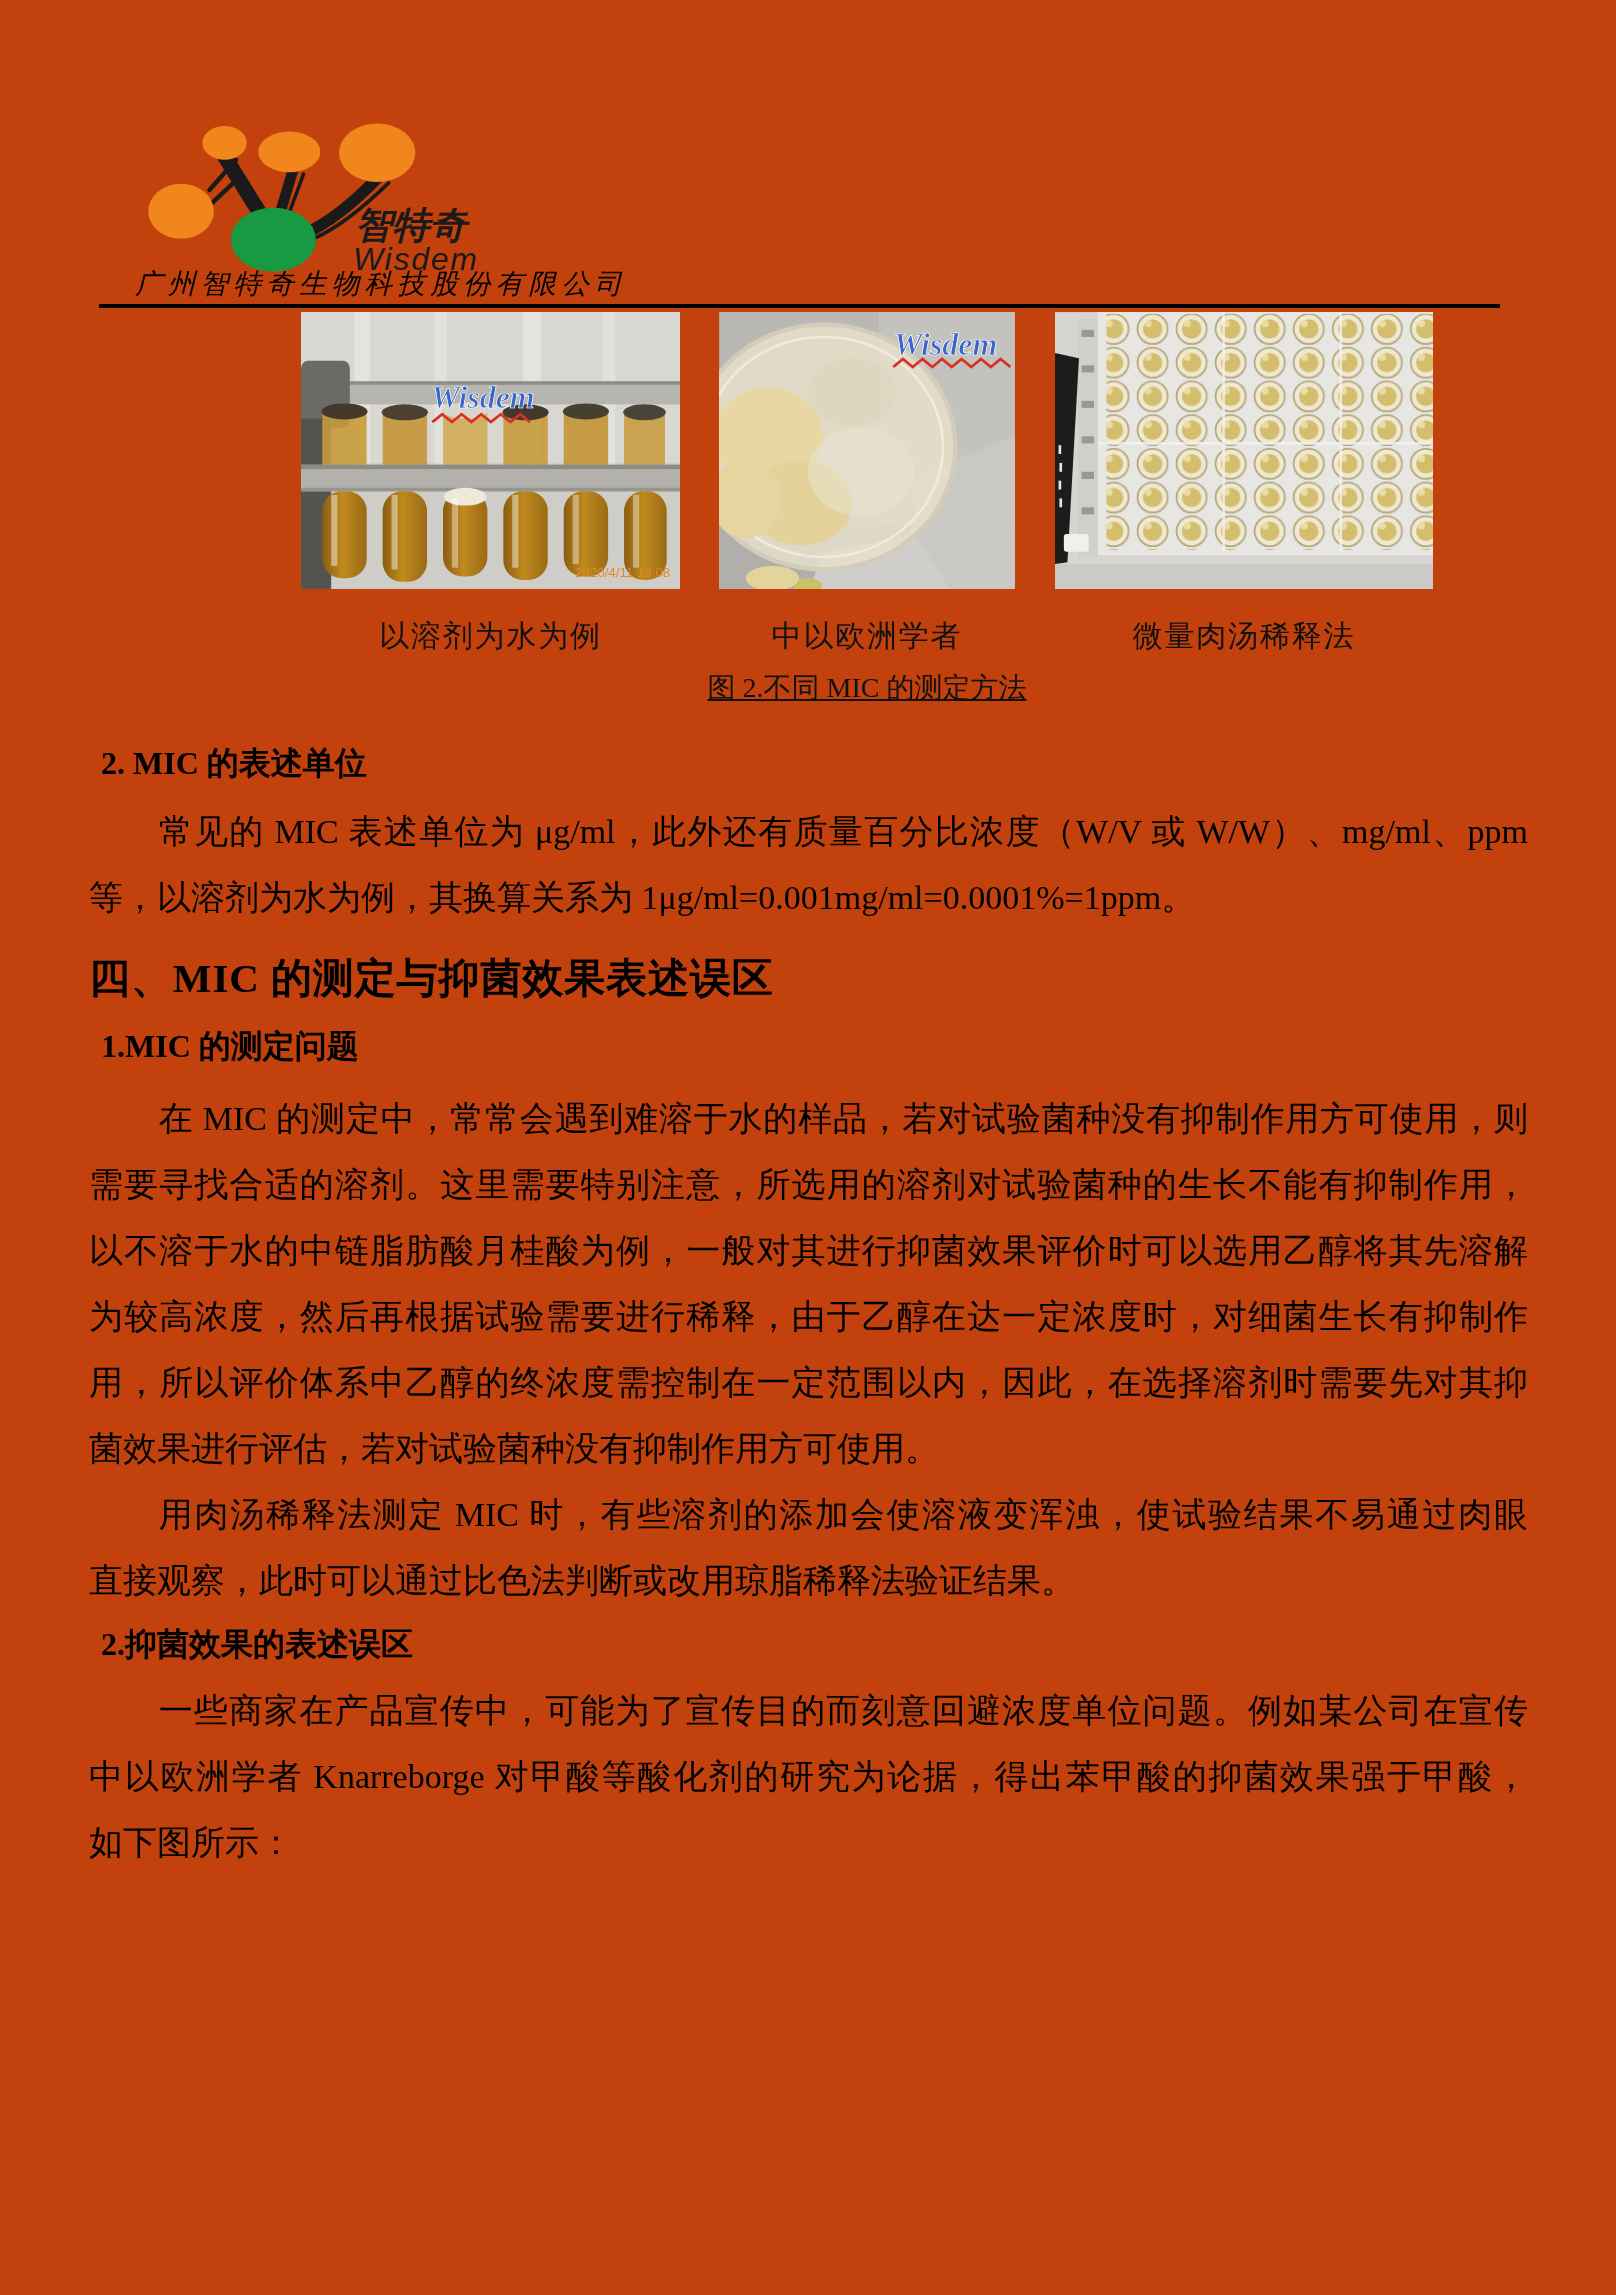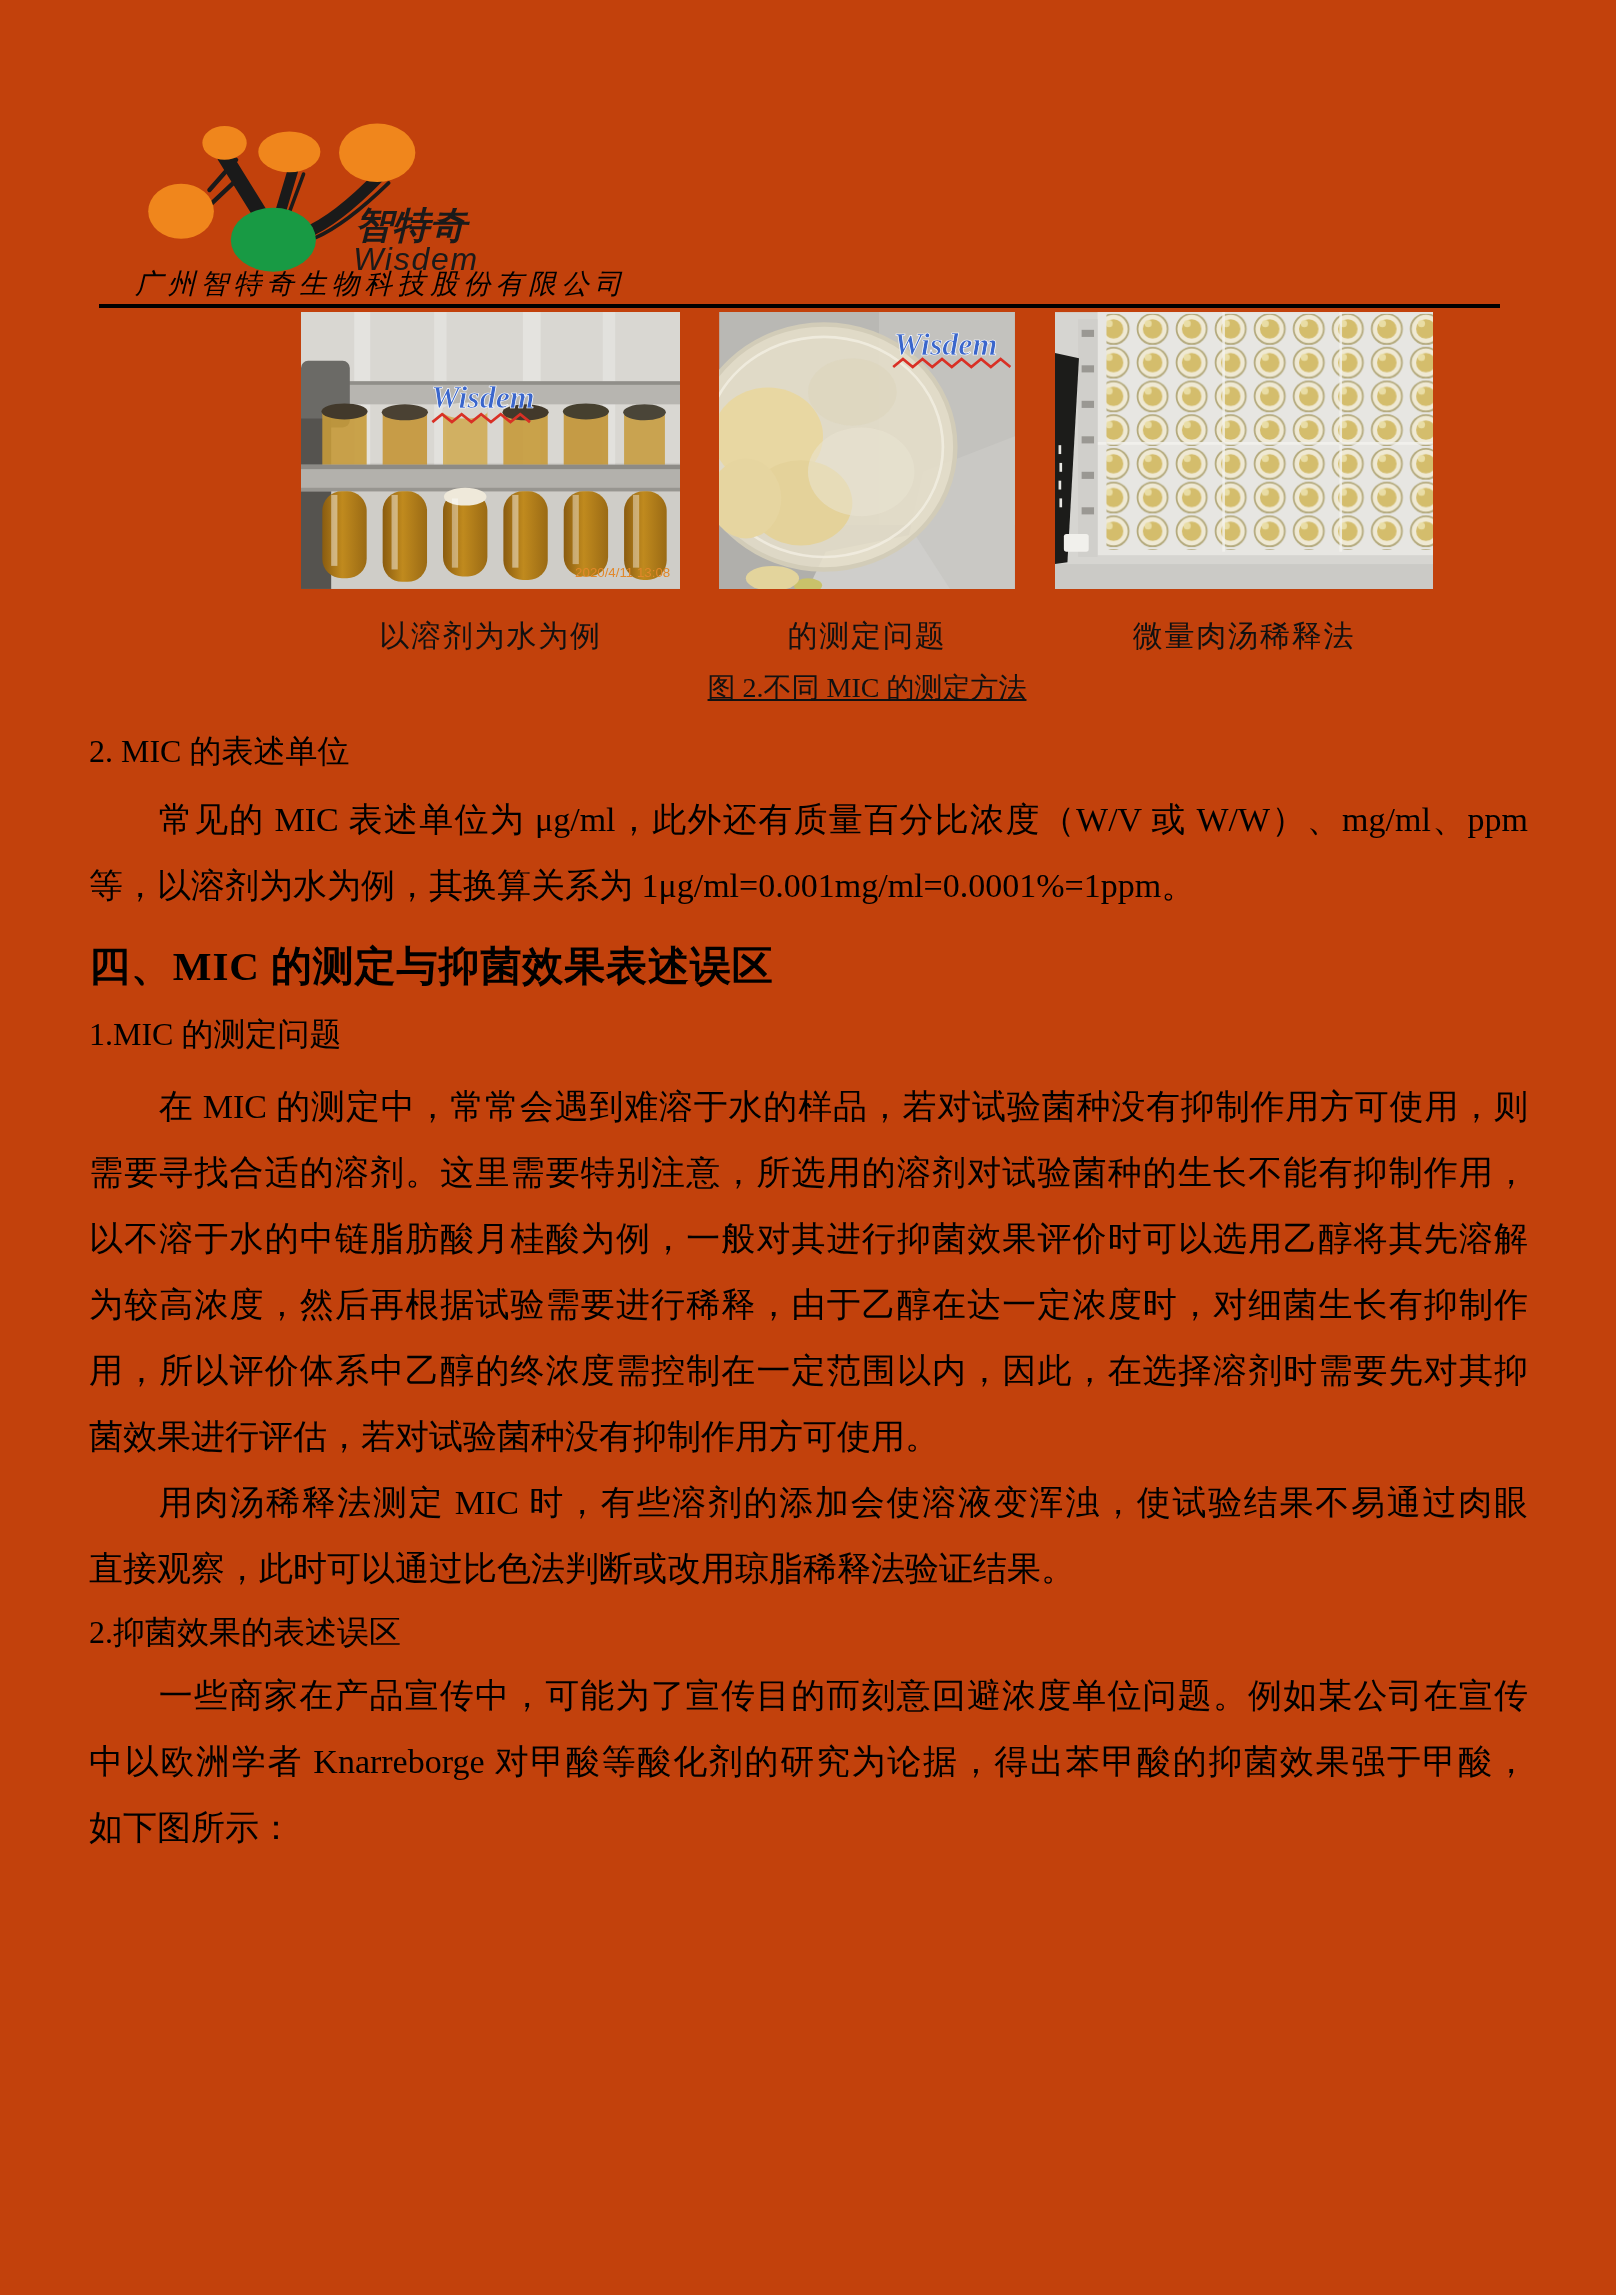--- a/index.html
+++ b/index.html
@@ -21,21 +21,21 @@
   .photo-caption{position:absolute;top:616px;font-size:30px;text-align:center;
                  letter-spacing:1.8px;color:#111;}
   #cap-1{left:301px;width:379px;}
   #cap-2{left:719px;width:296px;}
   #cap-3{left:1055px;width:378px;}
   .figure-caption{position:absolute;top:669px;left:301px;width:1132px;text-align:center;
                   font-size:28px;color:#111;text-decoration:underline;}
 
   
   .content{position:absolute;left:89px;top:730px;width:1439px;font-size:34px;}
-  .h-sub{font-size:32px;font-weight:normal;line-height:43px;margin:0;}
+  .h-sub{font-size:32px;font-weight:bold;line-height:43px;margin:12px;}
   .h-main{font-size:41px;font-weight:bold;line-height:53px;margin:21px 0 0 0;letter-spacing:0.9px;}
   .para{margin:0;}
   .jline{line-height:66px;text-align:justify;text-align-last:justify;
          text-justify:inter-character;white-space:normal;}
   .para .jline:last-child{text-align-last:left;}
   .para .jline:first-child{text-indent:2.05em;}
   .mt16{margin-top:14px;} .mt22{margin-top:19.5px;} .mt20{margin-top:18px;}
   .mt10{margin-top:9px;}
 </style>
 </head>
@@ -193,21 +193,21 @@
           <rect x="5" y="170" width="3" height="10"></rect>
         <rect x="4" y="190" width="3" height="10"></rect>
           <rect x="5" y="210" width="3" height="10"></rect>
       </g>
       <rect x="10" y="250" width="28" height="20" rx="3" fill="#f1f0ec"></rect>
       <rect x="0" y="284" width="426" height="28" fill="#cbcac6"></rect>
     </svg>
   </div>
 
   <div class="photo-caption" id="cap-1">以溶剂为水为例</div>
-  <div class="photo-caption" id="cap-2">的测定问题</div>
+  <div class="photo-caption" id="cap-2">中以欧洲学者</div>
   <div class="photo-caption" id="cap-3">微量肉汤稀释法</div>
   <div class="figure-caption">图 2.不同 MIC 的测定方法</div>
 
   <div class="content">
     <div class="h-sub">2. MIC 的表述单位</div>
     <div class="para mt16">
         <div class="jline">常见的 MIC 表述单位为 μg/ml，此外还有质量百分比浓度（W/V 或 W/W）、mg/ml、ppm</div>
         <div class="jline">等，以溶剂为水为例，其换算关系为 1μg/ml=0.001mg/ml=0.0001%=1ppm。</div>
       </div>
 

